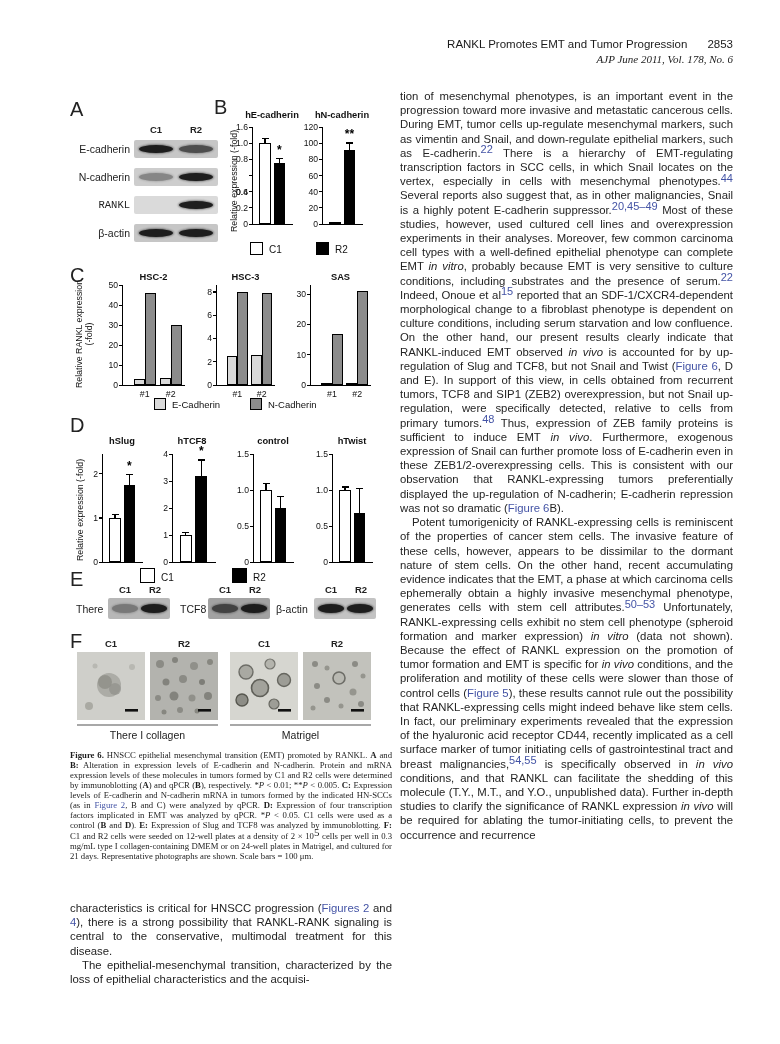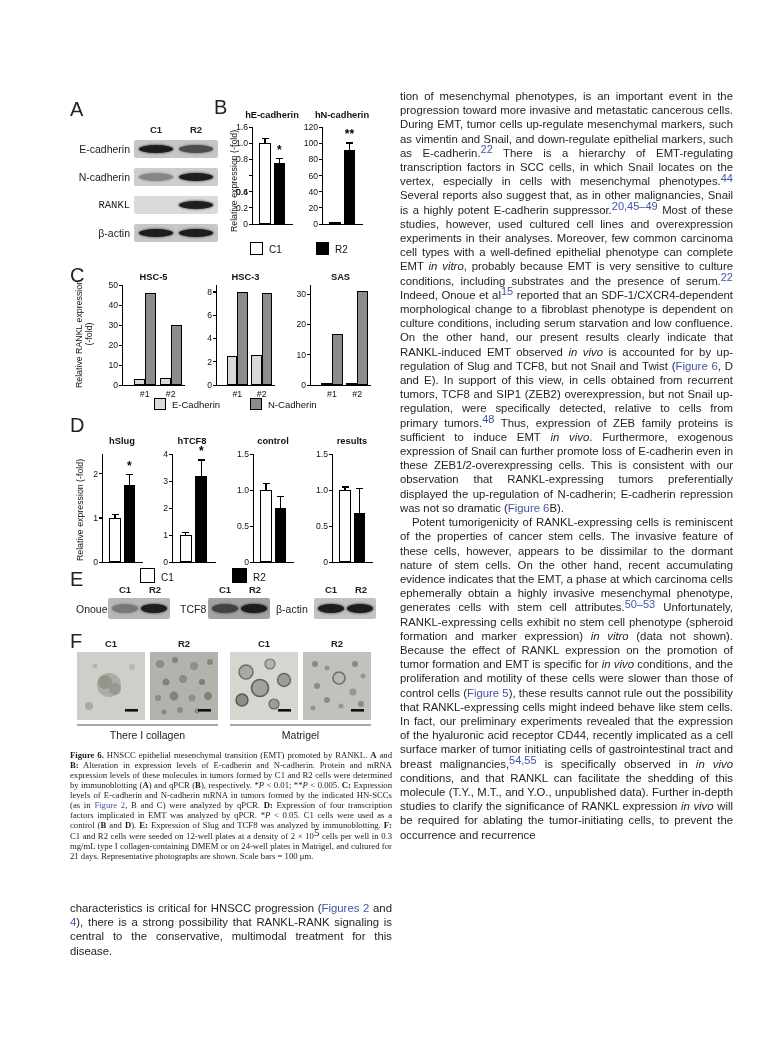--- a/index.html
+++ b/index.html
@@ -128,20 +128,26 @@
 
   
   .caption{position:absolute;left:2px;top:654px;width:322px;font-family:"Liberation Serif",serif;
            font-size:8.7px;line-height:10px;text-align:justify;color:#1c1c1c;}
 </style>
 </head>
 <body>
 
 <div class="page">
 
+  <div class="header">
+    <div class="line1">
+      <span>RANKL Promotes EMT and Tumor Progression</span><span class="pagenum">2853</span>
+    </div>
+    <div class="line2">AJP June 2011, Vol. 178, No. 6</div>
+  </div>
 
   <div class="figure">
 
     <div class="panelA">
       <div class="panel-label">A</div>
       <span class="laneLab lane1">C1</span>
       <span class="laneLab lane2">R2</span>
       <div class="blot-row rowA0">
         <div class="blot-label">E-cadherin</div>
         <div class="blot-strip">
@@ -228,21 +234,21 @@
       <div class="legend legendB">
         <span class="item i0"><span class="sw sw-white"></span><span>C1</span></span>
         <span class="item i1"><span class="sw sw-black"></span><span>R2</span></span>
       </div>
     </div>
 
     <div class="panelC">
       <div class="panel-label">C</div>
       <div class="rlabel">Relative RANKL expression (-fold)</div>
       <div class="chart chartC0">
-          <div class="chart-title">HSC-5</div>
+          <div class="chart-title">HSC-2</div>
           <div class="plot">
             <div class="ytick" style="top: 96px;">0</div>
             <div class="ymark" style="top: 99.5px;"></div>
             <div class="ytick" style="top: 76px;">10</div>
             <div class="ymark" style="top: 79.5px;"></div>
             <div class="ytick" style="top: 56px;">20</div>
             <div class="ymark" style="top: 59.5px;"></div>
             <div class="ytick" style="top: 36px;">30</div>
             <div class="ymark" style="top: 39.5px;"></div>
             <div class="ytick" style="top: 16px;">40</div>
@@ -359,21 +365,21 @@
             <div class="ymark" style="top: -0.5px;"></div>
             <div class="bar" style="left: 6.4px; width: 11.2px; height: 72px; background: rgb(255, 255, 255);"></div>
             <div class="err-line" style="left: 11.4px; top: 28.8px; height: 7.2px;"></div>
             <div class="err-cap" style="left: 8.5px; top: 28.8px;"></div>
             <div class="bar" style="left: 20.8px; width: 11.2px; height: 54px; background: rgb(0, 0, 0);"></div>
             <div class="err-line" style="left: 25.8px; top: 41.76px; height: 12.24px;"></div>
             <div class="err-cap" style="left: 22.9px; top: 41.76px;"></div>
           </div>
         </div>
       <div class="chart chartD3">
-          <div class="chart-title">results</div>
+          <div class="chart-title">hTwist</div>
           <div class="plot">
             <div class="ytick" style="top: 104px;">0</div>
             <div class="ymark" style="top: 107.5px;"></div>
             <div class="ytick" style="top: 68px;">0.5</div>
             <div class="ymark" style="top: 71.5px;"></div>
             <div class="ytick" style="top: 32px;">1.0</div>
             <div class="ymark" style="top: 35.5px;"></div>
             <div class="ytick" style="top: -4px;">1.5</div>
             <div class="ymark" style="top: -0.5px;"></div>
             <div class="bar" style="left: 6.4px; width: 11.2px; height: 72px; background: rgb(255, 255, 255);"></div>
@@ -388,21 +394,21 @@
         <span class="item i0"><span class="sw sw-white"></span><span>C1</span></span>
         <span class="item i1"><span class="sw sw-black"></span><span>R2</span></span>
       </div>
     </div>
 
     <div class="panelE">
       <div class="panel-label">E</div>
       <div class="blotE gE0">
         <span class="laneLab lane1">C1</span>
         <span class="laneLab lane2">R2</span>
-        <span class="blot-name">Onoue</span>
+        <span class="blot-name">There</span>
         <div class="stripE">
             <div class="band band-faint"></div>
             <div class="band band-strong"></div>
           </div>
       </div>
       <div class="blotE gE1">
         <span class="laneLab lane1">C1</span>
         <span class="laneLab lane2">R2</span>
         <span class="blot-name">TCF8</span>
         <div class="stripE">
@@ -494,20 +500,21 @@
       <div class="pairline pair1"></div>
       <div class="groupLab gl0">There I collagen</div>
       <div class="groupLab gl1">Matrigel</div>
     </div>
 
     <div class="caption"><span class="seg-b">Figure 6.</span><span class="seg-p"> HNSCC epithelial mesenchymal transition (EMT) promoted by RANKL. </span><span class="seg-b">A</span><span class="seg-p"> and </span><span class="seg-b">B:</span><span class="seg-p"> Alteration in expression levels of E-cadherin and N-cadherin. Protein and mRNA expression levels of these molecules in tumors formed by C1 and R2 cells were determined by immunoblotting (</span><span class="seg-b">A</span><span class="seg-p">) and qPCR (</span><span class="seg-b">B</span><span class="seg-p">), respectively. *</span><span class="seg-i">P</span><span class="seg-p"> &lt; 0.01; **</span><span class="seg-i">P</span><span class="seg-p"> &lt; 0.005. </span><span class="seg-b">C:</span><span class="seg-p"> Expression levels of E-cadherin and N-cadherin mRNA in tumors formed by the indicated HN-SCCs (as in </span><span class="seg-l">Figure 2</span><span class="seg-p">, B and C) were analyzed by qPCR. </span><span class="seg-b">D:</span><span class="seg-p"> Expression of four transcription factors implicated in EMT was analyzed by qPCR. *</span><span class="seg-i">P</span><span class="seg-p"> &lt; 0.05. C1 cells were used as a control (</span><span class="seg-b">B</span><span class="seg-p"> and </span><span class="seg-b">D</span><span class="seg-p">). </span><span class="seg-b">E:</span><span class="seg-p"> Expression of Slug and TCF8 was analyzed by immunoblotting. </span><span class="seg-b">F:</span><span class="seg-p"> C1 and R2 cells were seeded on 12-well plates at a density of 2 × 10</span><span class="seg-sup">5</span><span class="seg-p"> cells per well in 0.3 mg/mL type I collagen-containing DMEM or on 24-well plates in Matrigel, and cultured for 21 days. Representative photographs are shown. Scale bars = 100 μm.</span></div>
   </div>
 
   <div class="left-body">
     <div class="para"><span class="seg-p">characteristics is critical for HNSCC progression (</span><span class="seg-l">Figures 2</span><span class="seg-p"> and </span><span class="seg-l">4</span><span class="seg-p">), there is a strong possibility that RANKL-RANK signaling is central to the conservative, multimodal treatment for this disease.</span></div>
+    <div class="para indent"><span class="seg-p">The epithelial-mesenchymal transition, characterized by the loss of epithelial characteristics and the acquisi-</span></div>
   </div>
 
   <div class="right-body">
     <div class="para"><span class="seg-p">tion of mesenchymal phenotypes, is an important event in the progression toward more invasive and metastatic cancerous cells. During EMT, tumor cells up-regulate mesenchymal markers, such as vimentin and Snail, and down-regulate epithelial markers, such as E-cadherin.</span><span class="seg-supl">22</span><span class="seg-p"> There is a hierarchy of EMT-regulating transcription factors in SCC cells, in which Snail locates on the vertex, especially in cells with mesenchymal phenotypes.</span><span class="seg-supl">44</span><span class="seg-p"> Several reports also suggest that, as in other malignancies, Snail is a highly potent E-cadherin suppressor.</span><span class="seg-supl">20,45–49</span><span class="seg-p"> Most of these studies, however, used cultured cell lines and overexpression experiments in their analyses. Moreover, few common carcinoma cell types with a well-defined epithelial phenotype can complete EMT </span><span class="seg-i">in vitro</span><span class="seg-p">, probably because EMT is very sensitive to culture conditions, including substrates and the presence of serum.</span><span class="seg-supl">22</span><span class="seg-p"> Indeed, Onoue et al</span><span class="seg-supl">15</span><span class="seg-p"> reported that an SDF-1/CXCR4-dependent morphological change to a fibroblast phenotype is dependent on culture conditions, including serum starvation and low confluence. On the other hand, our present results clearly indicate that RANKL-induced EMT observed </span><span class="seg-i">in vivo</span><span class="seg-p"> is accounted for by up-regulation of Slug and TCF8, but not Snail and Twist (</span><span class="seg-l">Figure 6</span><span class="seg-p">, D and E). In support of this view, in cells obtained from recurrent tumors, TCF8 and SIP1 (ZEB2) overexpression, but not Snail up-regulation, were specifically detected, relative to cells from primary tumors.</span><span class="seg-supl">48</span><span class="seg-p"> Thus, expression of ZEB family proteins is sufficient to induce EMT </span><span class="seg-i">in vivo</span><span class="seg-p">. Furthermore, exogenous expression of Snail can further promote loss of E-cadherin even in these ZEB1/2-overexpressing cells. This is consistent with our observation that RANKL-expressing tumors preferentially displayed the up-regulation of N-cadherin; E-cadherin repression was not so dramatic (</span><span class="seg-l">Figure 6</span><span class="seg-p">B).</span></div>
     <div class="para indent"><span class="seg-p">Potent tumorigenicity of RANKL-expressing cells is reminiscent of the properties of cancer stem cells. The invasive feature of these cells, however, appears to be dissimilar to the dormant nature of stem cells. On the other hand, recent accumulating evidence indicates that the EMT, a phase at which carcinoma cells ephemerally obtain a highly invasive mesenchymal phenotype, generates cells with stem cell attributes.</span><span class="seg-supl">50–53</span><span class="seg-p"> Unfortunately, RANKL-expressing cells exhibit no stem cell phenotype (spheroid formation and marker expression) </span><span class="seg-i">in vitro</span><span class="seg-p"> (data not shown). Because the effect of RANKL expression on the promotion of tumor formation and EMT is specific for </span><span class="seg-i">in vivo</span><span class="seg-p"> conditions, and the proliferation and motility of these cells were slower than those of control cells (</span><span class="seg-l">Figure 5</span><span class="seg-p">), these results cannot rule out the possibility that RANKL-expressing cells might indeed behave like stem cells. In fact, our preliminary experiments revealed that the expression of the hyaluronic acid receptor CD44, recently implicated as a cell surface marker of tumor initiating cells of gastrointestinal tract and breast malignancies,</span><span class="seg-supl">54,55</span><span class="seg-p"> is specifically observed in </span><span class="seg-i">in vivo</span><span class="seg-p"> conditions, and that RANKL can facilitate the shedding of this molecule (T.Y., M.T., and Y.O., unpublished data). Further in-depth studies to clarify the significance of RANKL expression </span><span class="seg-i">in vivo</span><span class="seg-p"> will be required for ablating the tumor-initiating cells, to prevent the occurrence and recurrence</span></div>
   </div>
 
 </div>
 
 </body></html>

